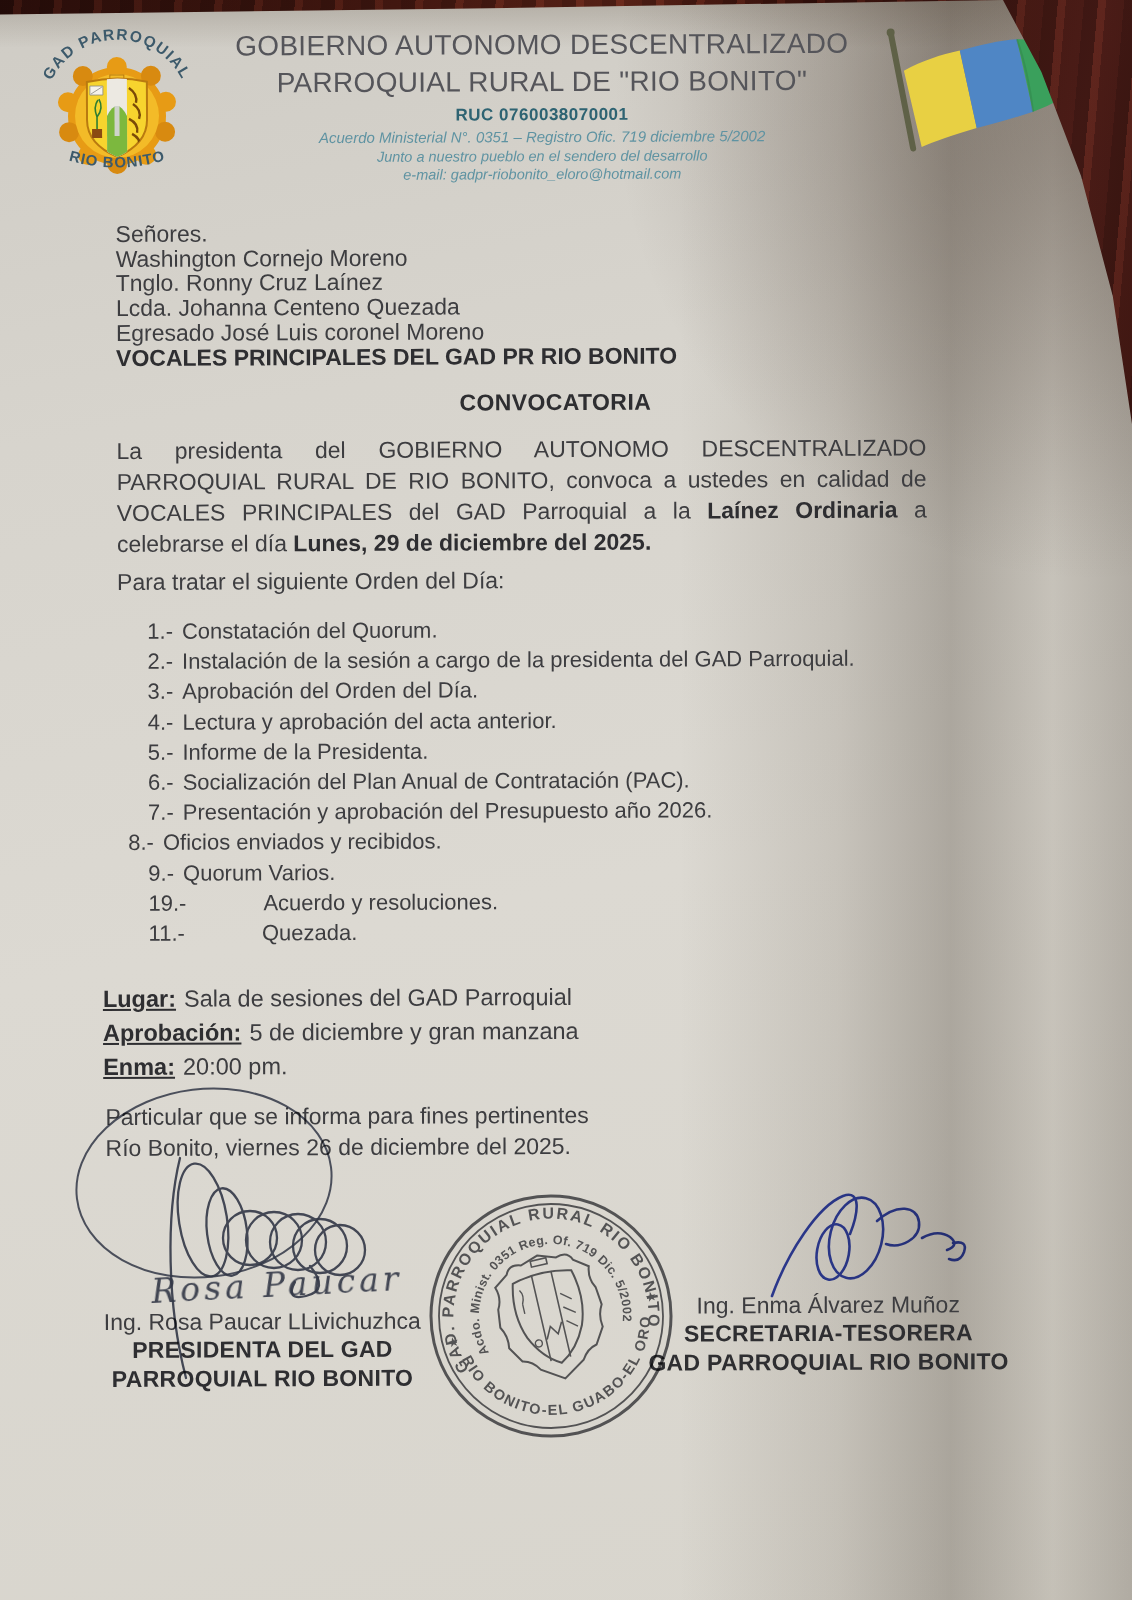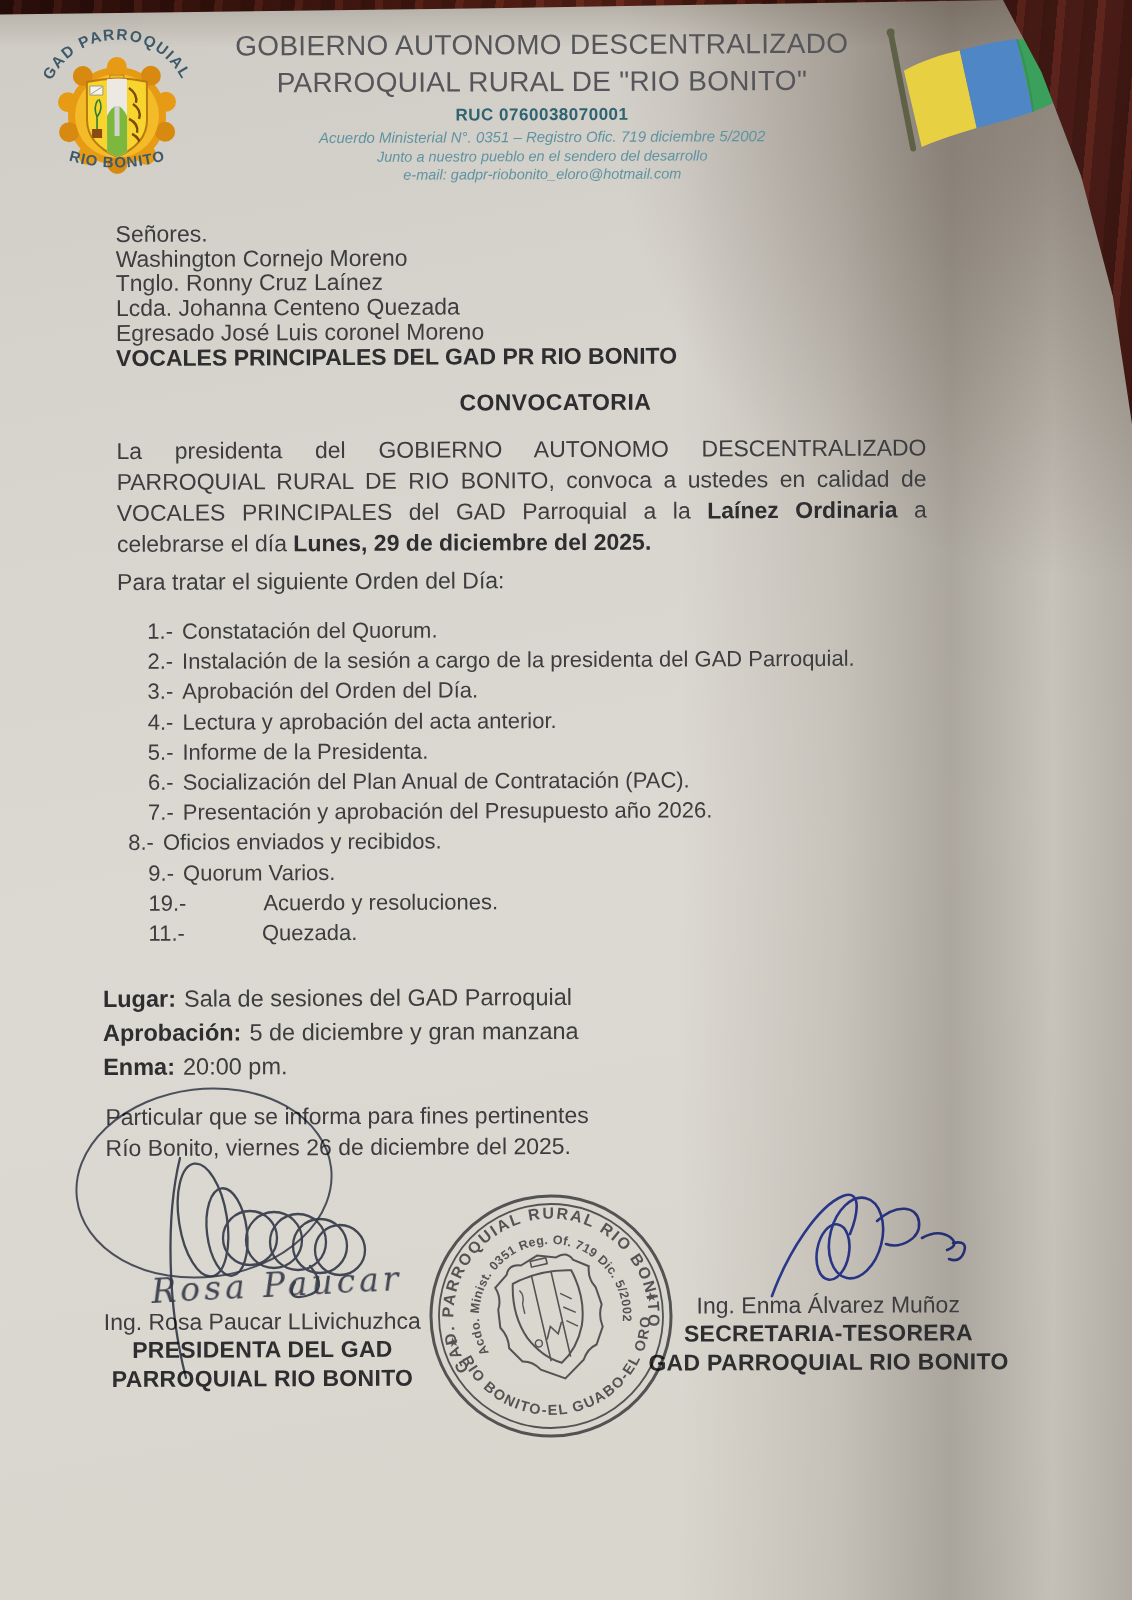--- a/index.html
+++ b/index.html
@@ -34,21 +34,21 @@
   .convocatoria{left:157px;top:389px;width:800px;text-align:center;font-size:23px;font-weight:bold;color:#2e2e31;letter-spacing:.4px;}
   .para1{left:118px;top:434px;width:810px;font-size:23px;line-height:31px;text-align:justify;margin:0;}
   .para1 .b{font-weight:bold;color:#2e2e31;}
   .para2{left:118px;top:567px;font-size:23px;}
   .agenda{left:128px;top:617px;font-size:22px;}
   .ag-item{height:30.2px;display:flex;padding-left:20px;}
   .ag-item.flush{padding-left:0;}
   .ag-num{margin-right:9px;}
   .ag-item.tab .ag-txt{margin-left:68px;}
   .details{left:102px;top:980px;font-size:23.5px;line-height:34px;}
-  .dt-lbl{font-weight:bold;color:#2e2e31;margin-right:8px;}
+  .dt-lbl{font-weight:bold;color:#2e2e31;margin-right:8px;text-decoration:underline;}
   .closing{left:104px;top:1100px;font-size:23px;line-height:31px;}
   .sig-left{left:92px;top:1306px;width:336px;text-align:center;}
   .sig-right{left:626px;top:1292px;width:400px;text-align:center;}
   .sig-name{font-size:23px;line-height:28px;}
   .sig-role{font-size:23px;font-weight:bold;color:#2e2e31;line-height:29px;letter-spacing:.3px;}
   .ink{left:0;top:0;mix-blend-mode:multiply;pointer-events:none;}
 </style>
 </head>
 <body>
 

